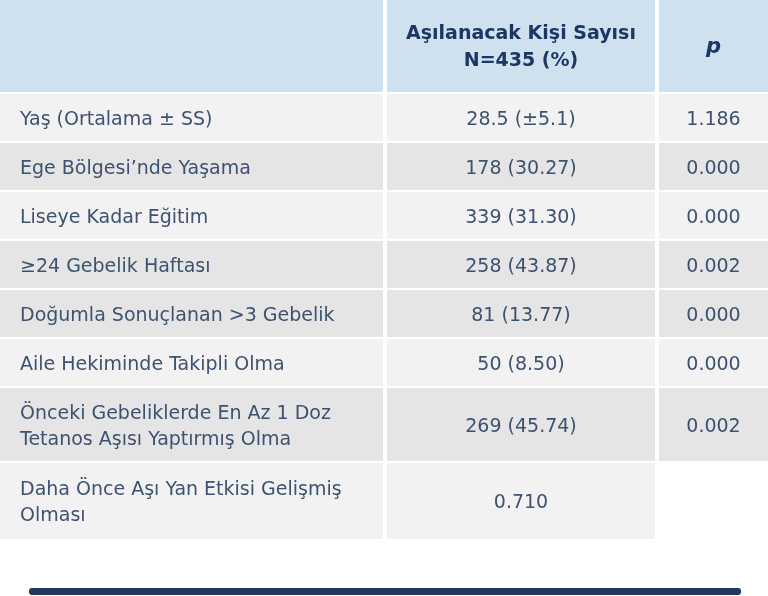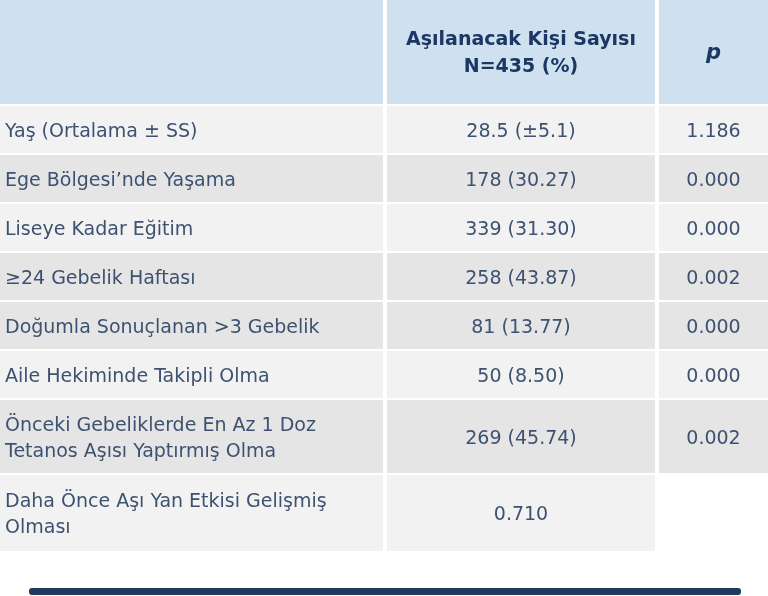--- a/index.html
+++ b/index.html
@@ -10,31 +10,31 @@
   }
   .table{
     display:flex;flex-direction:column;gap:2px;
     width:768px;
   }
   .trow{
     display:grid;
     grid-template-columns:383px 268px 109px;
     column-gap:4px;
   }
-  .trow.head{height:104px;}
+  .trow.head{height:92px;}
   .trow.single{height:47px;}
   .trow.double{height:73px;}
   .trow.last{height:76px;}
   .cell{
     display:flex;align-items:center;
     font-size:19px;color:#3d5270;
   }
   .label-cell{
     justify-content:flex-start;
-    padding-left:5px;padding-right:12px;
+    padding-left:20px;padding-right:12px;
     line-height:26px;
   }
   .value-cell,.p-cell{justify-content:center;text-align:center;}
   .row-light .cell{background:#f2f2f2;}
   .row-dark  .cell{background:#e5e5e5;}
   .head .cell{
     background:#cfe1ef;color:#1c3764;font-weight:bold;
   }
   .count-head{flex-direction:column;justify-content:center;line-height:1.4;font-size:19px;}
   .p-head span{font-style:italic;font-size:21px;}

